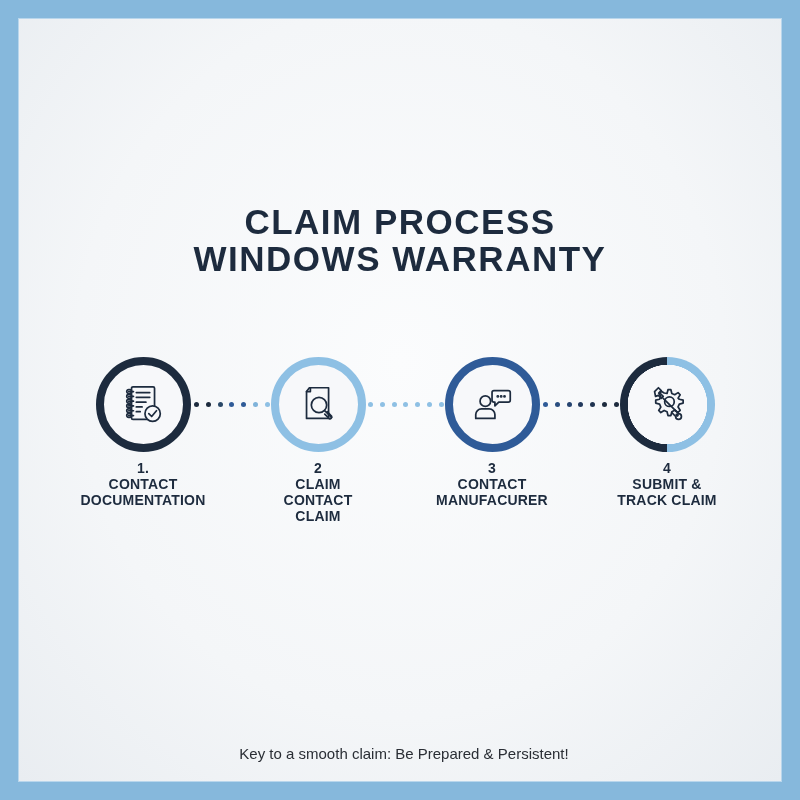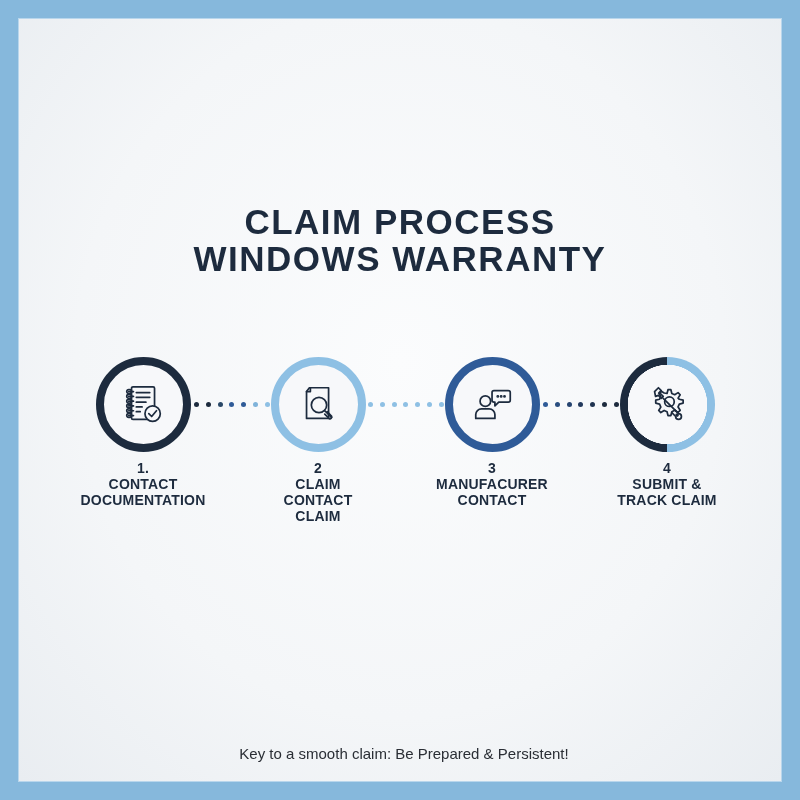--- a/index.html
+++ b/index.html
@@ -182,22 +182,22 @@
   <span>DOCUMENTATION</span>
 </div>
 <div class="step-label l2">
   <span>2</span>
   <span>CLAIM</span>
   <span>CONTACT</span>
   <span>CLAIM</span>
 </div>
 <div class="step-label l3">
   <span>3</span>
+  <span>CONTACT</span>
   <span>MANUFACURER</span>
-  <span>CONTACT</span>
 </div>
 <div class="step-label l4">
   <span>4</span>
   <span>SUBMIT &amp;</span>
   <span>TRACK CLAIM</span>
 </div>
 
 <div class="footer">Key to a smooth claim: Be Prepared &amp; Persistent!</div>
 
 </body></html>

